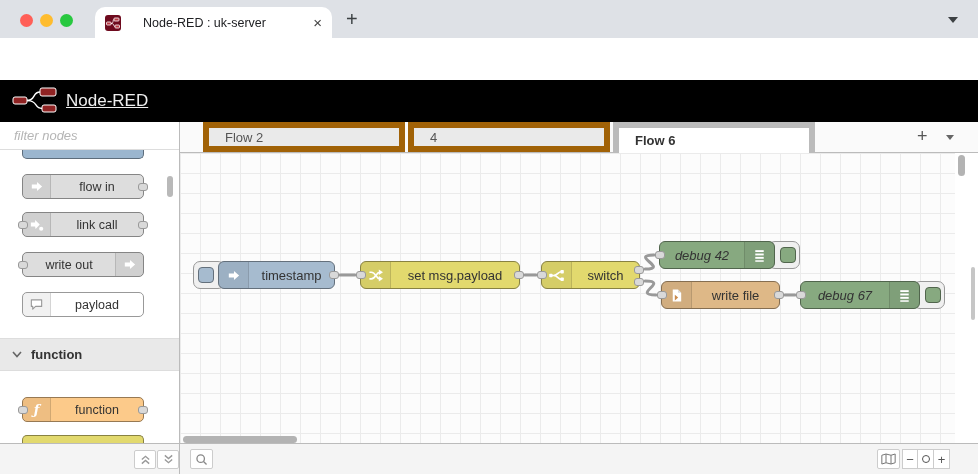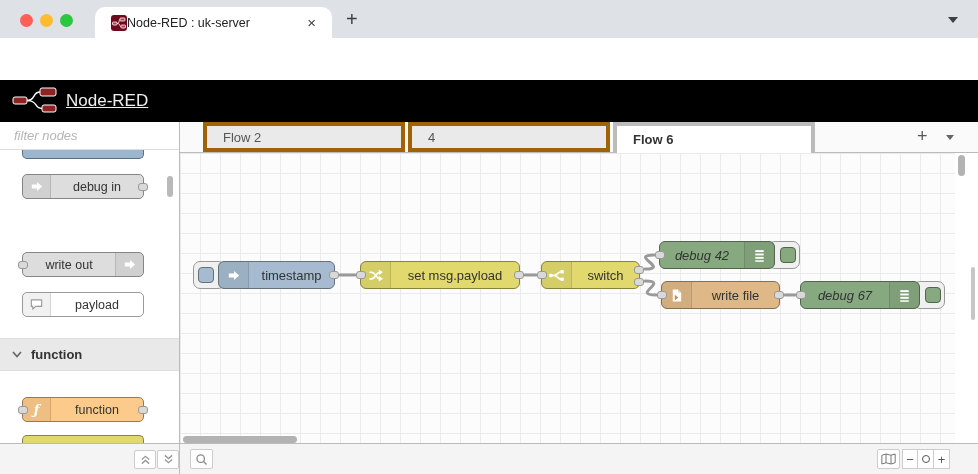--- a/index.html
+++ b/index.html
@@ -2,21 +2,21 @@
 <html><head>
 <meta charset="utf-8">
 <style>
   *{box-sizing:border-box;margin:0;padding:0;}
   html,body{width:978px;height:474px;}
   body{position:relative;font-family:"Liberation Sans",sans-serif;background:#dee1e6;overflow:hidden;}
 
   
   #tabstrip{position:absolute;top:0;left:0;right:0;height:38px;background:#dee1e6;border-radius:10px 10px 0 0;}
   .light{position:absolute;top:14px;width:13px;height:13px;border-radius:50%;}
-  #chrome-tab{position:absolute;left:95px;top:7px;width:237px;height:31px;background:#fff;border-radius:10px 10px 0 0;display:flex;align-items:center;padding:0 16px;gap:0;}
+  #chrome-tab{position:absolute;left:95px;top:7px;width:237px;height:31px;background:#fff;border-radius:10px 10px 0 0;display:flex;align-items:center;padding:0 10px;gap:22px;}
   #chrome-tab .favicon{width:16px;height:16px;flex:0 0 16px;}
   #tab-title{flex:1;font-size:12.5px;color:#202124;white-space:nowrap;overflow:hidden;}
   #tab-close{color:#444;font-size:15px;line-height:1;}
   #newtab{position:absolute;left:346px;top:8px;font-size:20px;color:#3c4043;}
   #tabsearch{position:absolute;left:948px;top:17px;width:0;height:0;border-left:5px solid transparent;border-right:5px solid transparent;border-top:6px solid #3c4043;}
 
   #toolbar{position:absolute;top:38px;left:0;right:0;height:42px;background:#fff;}
   .navbtn{position:absolute;top:47px;font-size:19px;color:#3c4043;line-height:22px;}
   #btn-forward{color:#bdc1c6;}
   #urlbar{position:absolute;left:112px;top:45px;width:640px;height:29px;border-radius:15px;background:#f1f3f4;display:flex;align-items:center;padding:0 14px;gap:9px;font-size:13.5px;}
@@ -55,21 +55,21 @@
   .port{position:absolute;width:10px;height:8px;background:#d9d9d9;border:1px solid #999;border-radius:3px;}
   .pnode .port{top:8px;}
   #palette-category{position:absolute;top:188px;left:0;width:179px;height:33px;background:#e9e9e9;border-top:1px solid #ddd;border-bottom:1px solid #ddd;display:flex;align-items:center;padding-left:12px;gap:9px;}
   #palette-category span{font-weight:bold;font-size:13px;color:#333;}
   #palette-thumb{position:absolute;left:167px;top:26px;width:6px;height:21px;background:#b9b9b9;border-radius:3px;}
   #palette-footer{position:absolute;left:0;top:443px;width:180px;height:31px;background:#f4f4f4;border-top:1px solid #bbb;border-right:1px solid #bbb;}
   .pf-btn{position:absolute;top:6px;width:22px;height:19px;background:#fff;border:1px solid #ccc;border-radius:2px;display:flex;align-items:center;justify-content:center;}
 
   
   #tabbar{position:absolute;left:180px;top:122px;right:0;height:31px;background:#fafafa;border-bottom:1px solid #bbb;}
-  .flowtab{position:absolute;top:0;height:30px;width:202px;display:flex;align-items:center;padding-left:16px;font-size:13px;background:#eaeaea;border:4px solid #a16207;color:#555;}
+  .flowtab{position:absolute;top:0;height:30px;width:202px;display:flex;align-items:center;padding-left:16px;font-size:13px;background:#eaeaea;border:6px solid #a16207;color:#555;}
   .flowtab.active{background:#fff;border-color:#bbb;border-bottom:none;height:31px;font-weight:bold;color:#333;z-index:2;}
   #tab-add{position:absolute;left:737px;top:4px;font-size:18px;color:#555;}
   #tab-caret{position:absolute;left:766px;top:13px;width:0;height:0;border-left:4.5px solid transparent;border-right:4.5px solid transparent;border-top:5px solid #666;}
 
   
   #canvas{position:absolute;left:180px;top:153px;width:775px;height:290px;background-color:#fcfcfc;background-image:linear-gradient(to right,#ebebeb 1px,transparent 1px),linear-gradient(to bottom,#ebebeb 1px,transparent 1px);background-size:20px 20px;}
   #wires{position:absolute;left:0;top:0;}
   .fnode{position:absolute;height:28px;border-radius:6px;border:1px solid;display:flex;align-items:stretch;font-size:13px;color:#333;}
   .fnode .icon-box{width:30px;}
   .fnode-label{flex:1;text-align:center;align-self:center;padding:0 4px;white-space:nowrap;}
@@ -211,21 +211,32 @@
     </div>
 
   <div style="position: absolute; left: 22px; width: 122px; border-top: none; border-right: 1px solid rgb(93, 109, 124); border-bottom: 1px solid rgb(93, 109, 124); border-left: 1px solid rgb(93, 109, 124); border-image: initial; background: rgb(155, 182, 207); top: 0px; height: 9px; border-radius: 0px 0px 5px 5px;"></div>
       <div style="position: absolute; left: 22px; width: 122px; border-top: 1px solid rgb(136, 130, 66); border-right: 1px solid rgb(136, 130, 66); border-bottom: none; border-left: 1px solid rgb(136, 130, 66); border-image: initial; background: rgb(226, 217, 110); top: 285px; height: 8px; border-radius: 5px 5px 0px 0px;"></div>
       <div class="pnode" style="top: 24px; background: rgb(221, 221, 221); border-color: rgb(133, 133, 133);">
         <div class="icon-box left">
           <svg viewBox="0 0 16 16">
             <path d="M3 5.8h5.5V3.2L14 8l-5.5 4.8V10.2H3z" fill="#fff"></path>
           </svg>
         </div>
-        <span class="pnode-label">debug in</span>
+        <span class="pnode-label">flow in</span>
+        <div class="port out" style="right: -5px;"></div>
+      </div>
+      <div class="pnode" style="top: 62px; background: rgb(221, 221, 221); border-color: rgb(133, 133, 133);">
+        <div class="icon-box left">
+          <svg viewBox="0 0 16 16">
+            <path d="M2 5.8h4.5V3.2L11.5 8 7 12.8 6.5 10.2H2z" fill="#fff"></path>
+            <circle cx="13" cy="12.5" r="2.2" fill="#fff"></circle>
+          </svg>
+        </div>
+        <span class="pnode-label">link call</span>
+        <div class="port in" style="left: -5px;"></div>
         <div class="port out" style="right: -5px;"></div>
       </div>
       <div class="pnode" style="top: 102px; background: rgb(221, 221, 221); border-color: rgb(133, 133, 133);">
         <span class="pnode-label">write out</span>
         <div class="icon-box right">
           <svg viewBox="0 0 16 16">
             <path d="M3 5.8h5.5V3.2L14 8l-5.5 4.8V10.2H3z" fill="#fff"></path>
           </svg>
         </div>
         <div class="port in" style="left: -5px;"></div>

